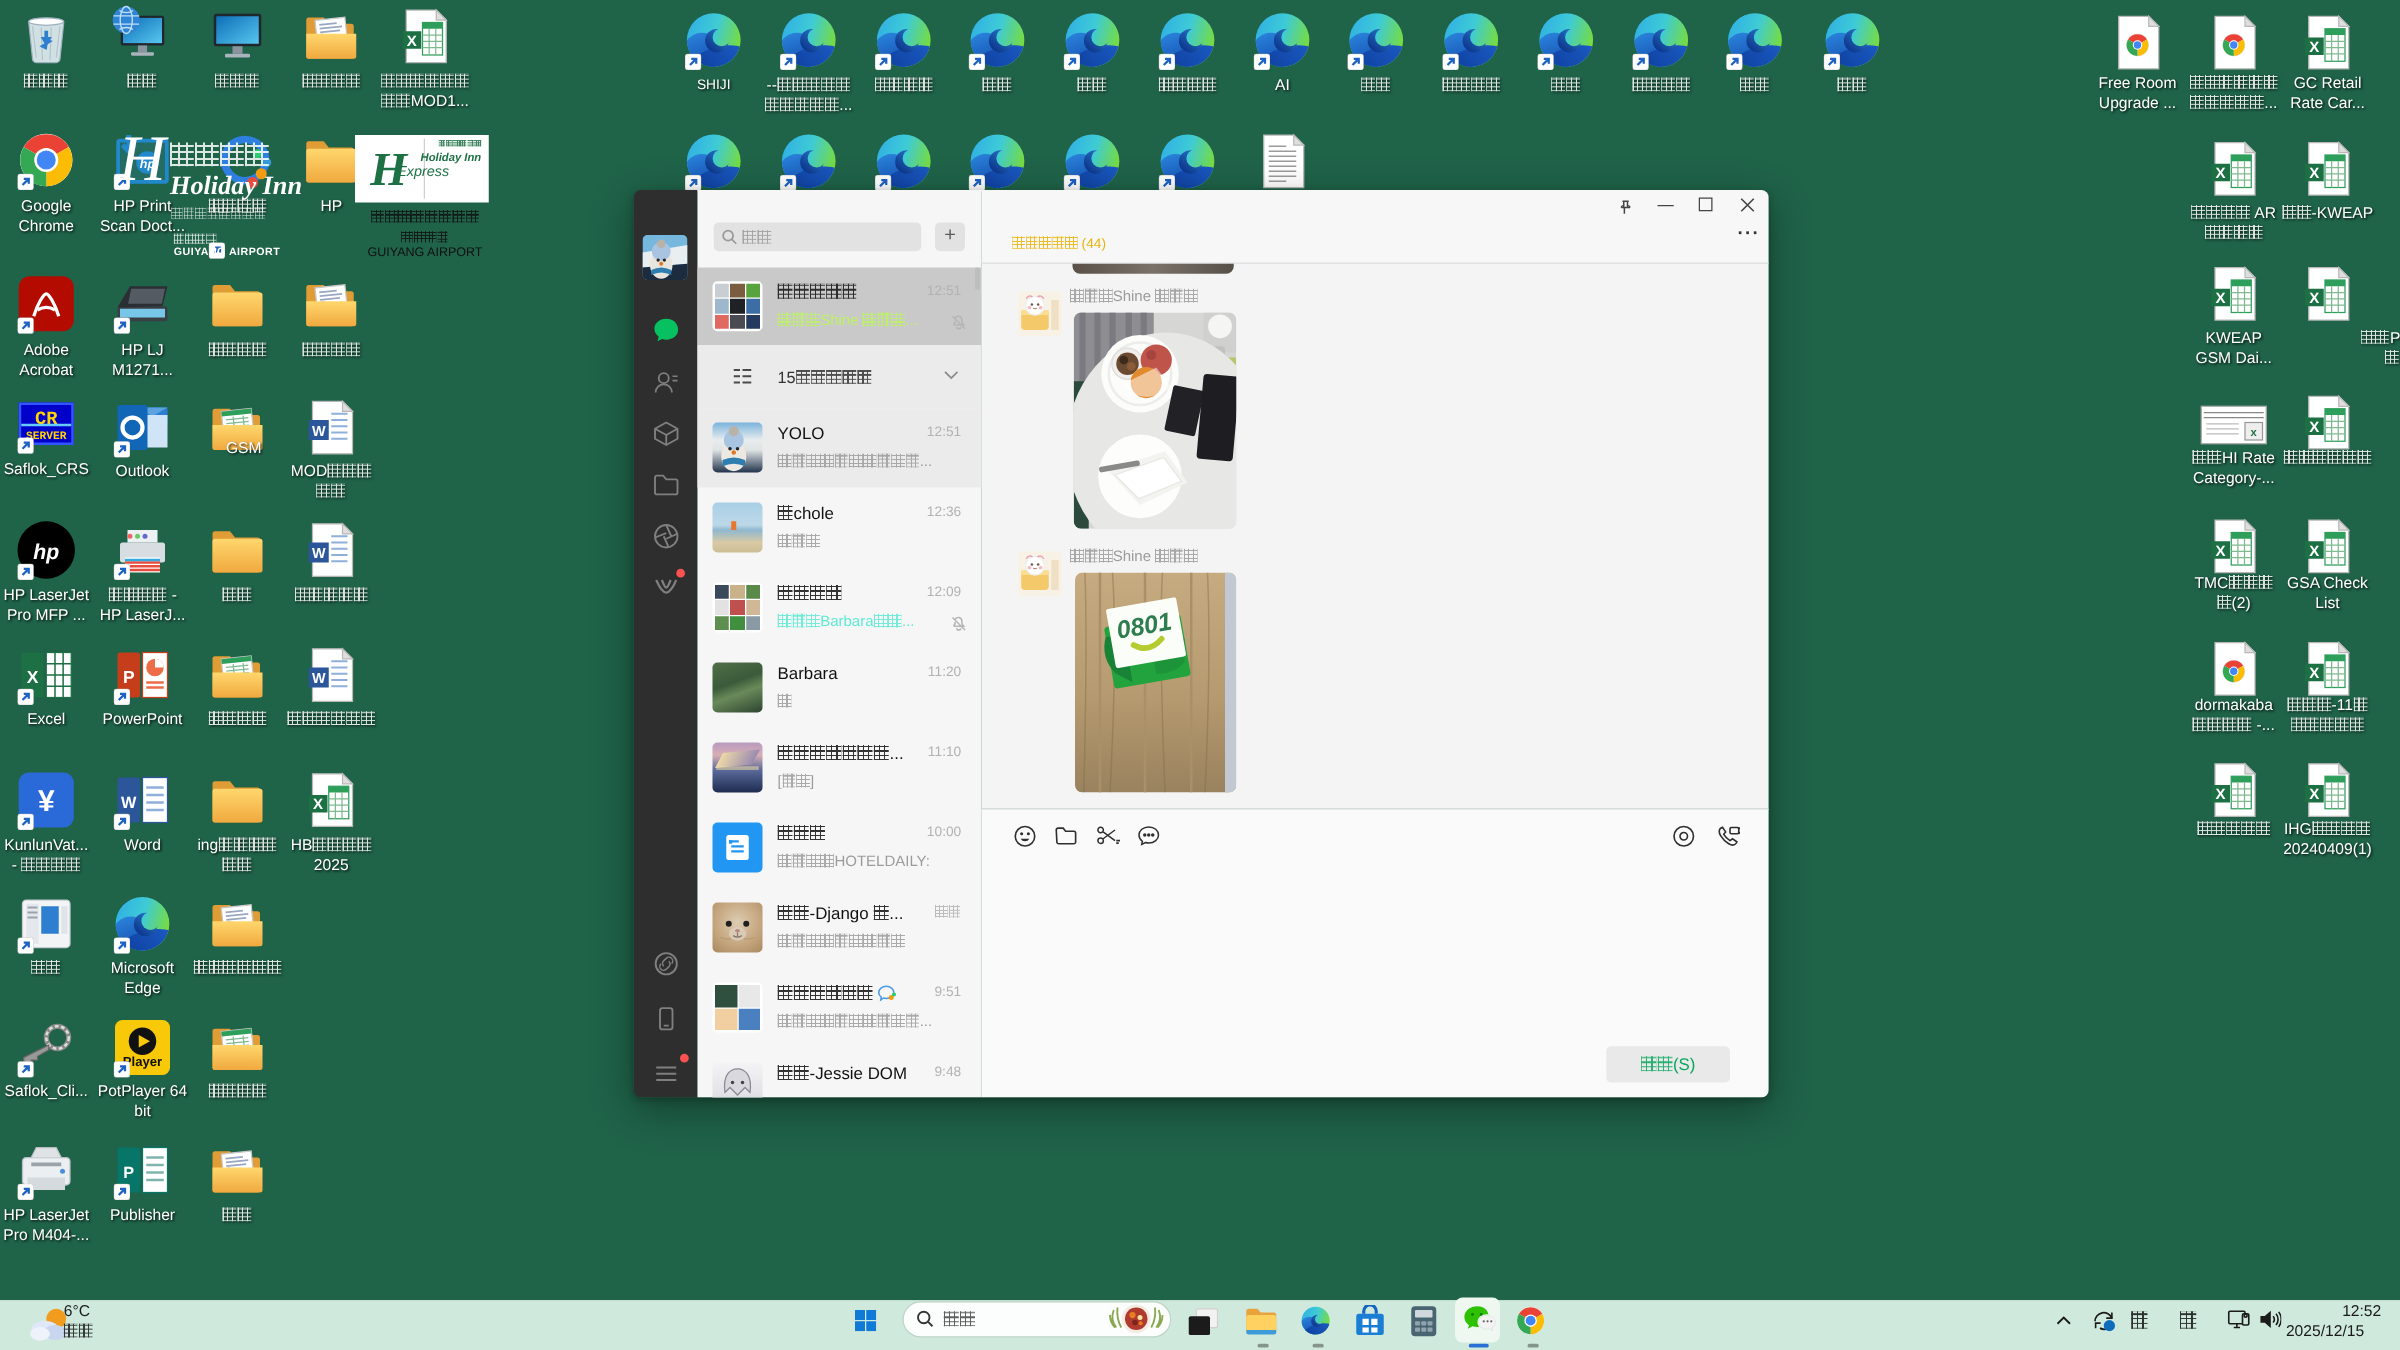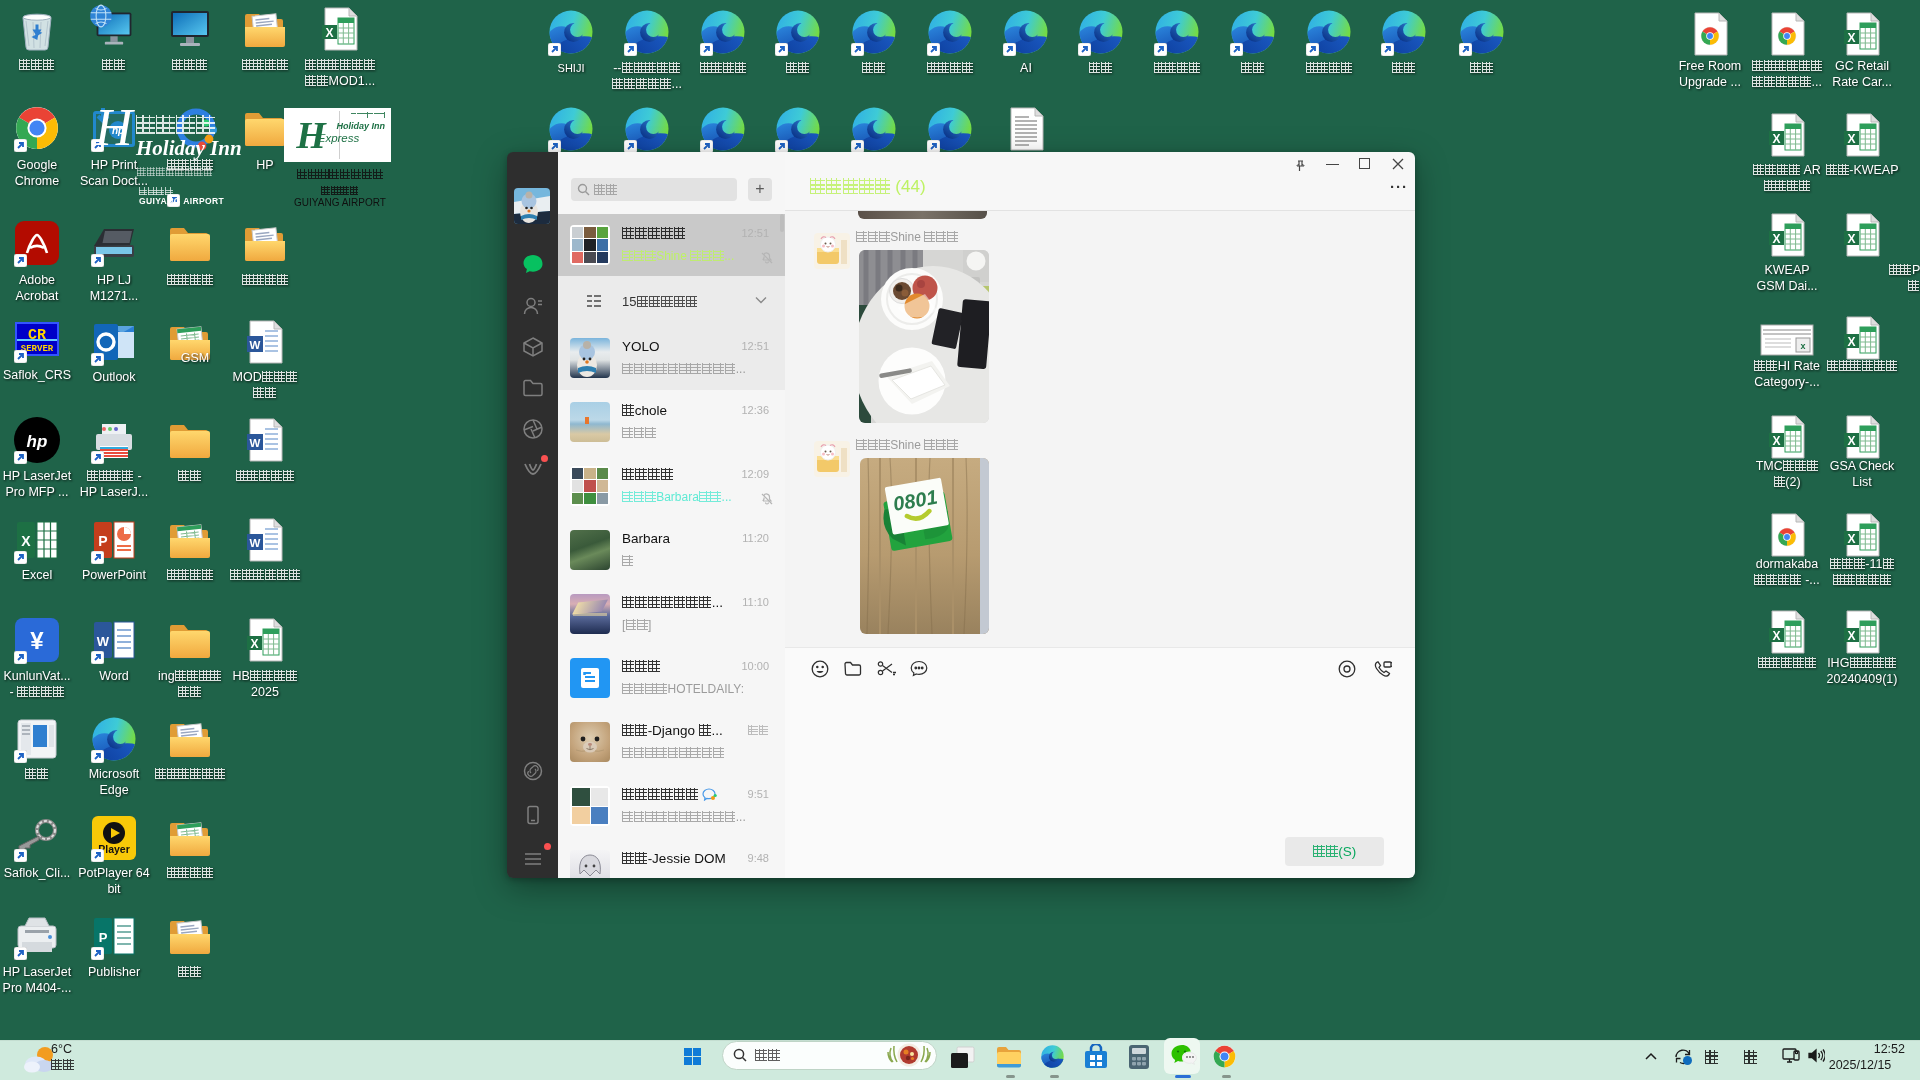--- a/index.html
+++ b/index.html
@@ -815,21 +815,21 @@
       <path d="M10 24 C8 10 14 5 20 5 C26 5 32 10 30 24 L26 20 L20 26 L14 20 Z" fill="#d8d8de" stroke="#8a8a95" stroke-width="1"></path>
       <circle cx="16" cy="16" r="1.4" fill="#444"></circle>
       <circle cx="24" cy="16" r="1.4" fill="#444"></circle>
     </svg>
     <div class="ab" style="left:115px;top:699px;width:110px;overflow:hidden;white-space:nowrap;color:#111;font-size:13.5px"><i class="z"></i><i class="z"></i>-Jessie DOM</div>
     <div class="ab" style="left:115px;top:722px;width:125px;overflow:hidden;white-space:nowrap;color:#9c9c9c;font-size:12px"></div>
     <div class="ab" style="left:190px;top:700px;width:72px;text-align:right;color:#b2b2b2;font-size:11px">9:48</div>
     <div class="ab" style="left:278px;top:0;width:630px;height:59px;background:#f7f7f7;border-bottom:1px solid #e2e2e2"></div>
     <div class="ab" style="left:278px;top:59px;width:630px;height:436px;background:#f4f4f4"></div>
     <div class="ab" style="left:278px;top:495px;width:630px;height:231px;background:#fafafa;border-top:1px solid #e8e8e8"></div>
-    <div class="ab" style="left:303px;top:25px;font-size:17px;color:#bef264"><i class="z"></i><i class="z"></i><i class="z"></i><i class="z"></i><i class="z"></i> (44)</div>
+    <div class="ab" style="left:303px;top:37px;font-size:11px;color:#eab308"><i class="z"></i><i class="z"></i><i class="z"></i><i class="z"></i><i class="z"></i> (44)</div>
     <svg class="ic" style="left:786px;top:7px" width="13" height="14" fill="none" stroke="#454545" stroke-width="1.2">
       <path d="M5 2 h5 M6 2 v5 M9 2 v5 M4 7 h7 M6.5 7 v5"></path>
       <path d="M4 7 C4 5.8 5 5.5 6 5.5 M11 7 C11 5.8 10 5.5 9 5.5" stroke-width="1"></path>
     </svg>
     <div class="ab" style="left:819px;top:12px;width:13px;height:1.4px;background:#454545"></div>
     <div class="ab" style="left:852px;top:6px;width:11px;height:11px;border:1.3px solid #454545"></div>
     <svg class="ic" style="left:885px;top:6px" width="12" height="12" stroke="#454545" stroke-width="1.3">
       <path d="M1 1 L11 11 M11 1 L1 11"></path>
     </svg>
     <div class="ab" style="left:883px;top:26px;font-size:15px;font-weight:bold;color:#333;letter-spacing:1px">···</div>

